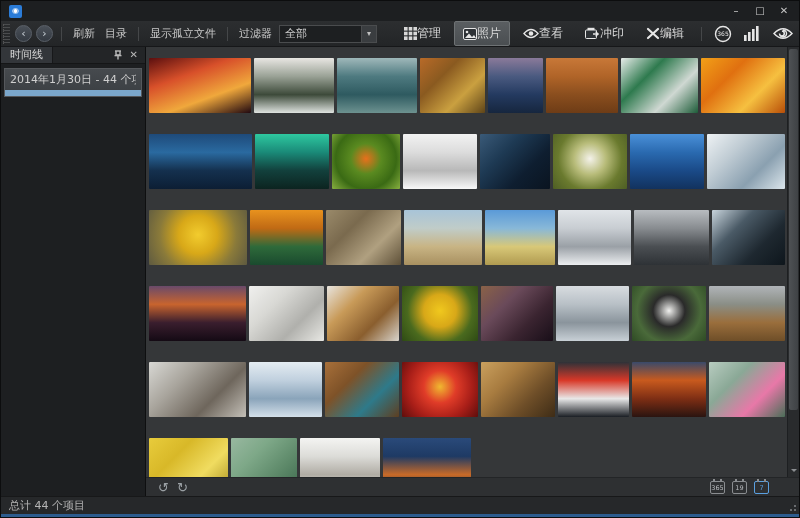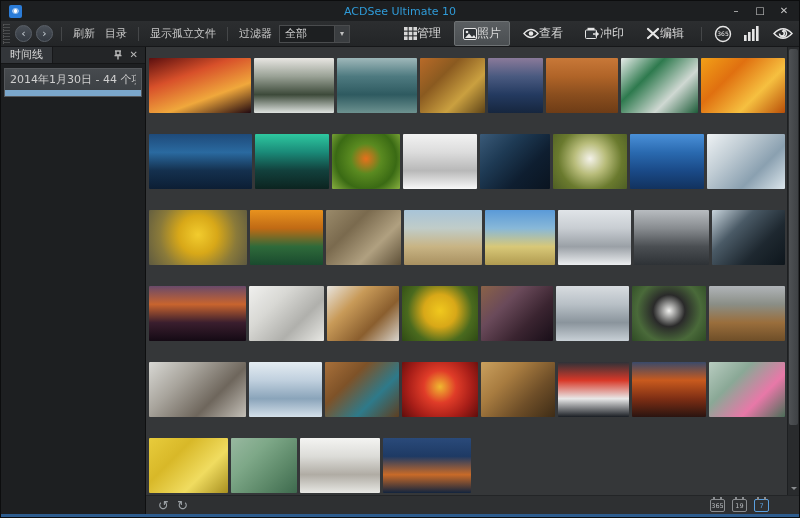--- a/index.html
+++ b/index.html
@@ -26,21 +26,21 @@
   .tleft,.tright { display:flex; align-items:center; height:100%; }
   .grip { width:7px; height:20px; margin:0 3px 0 2px;
           background:repeating-linear-gradient(180deg,#4a4c4e 0 1px,transparent 1px 3px);
           border-left:1px dotted #555; }
   .navbtn { width:17px; height:17px; border-radius:50%; background:linear-gradient(180deg,#4a5058,#343a42);
             border:1px solid #5a6068; color:#cdd4da; font-size:11px; display:flex; align-items:center;
             justify-content:center; margin:0 2px; line-height:1; padding-bottom:1px; }
   .tsep { width:1px; height:14px; background:#454749; margin:0 6px; }
   .tbtn { color:#c9c9c9; font-size:11px; padding:3px 5px;text-align:center; }
   .tlabel { color:#c9c9c9; font-size:11px; padding:3px 2px 3px 5px; }
-  .filterbox { display:flex; width:71px; height:18px; margin-left:5px;
+  .filterbox { display:flex; width:98px; height:18px; margin-left:5px;
                background:#1d1f21; border:1px solid #4a4c4e; }
   .filterbox .val { flex:1; color:#d0d0d0; font-size:11px; padding:0 5px; }
   .filterbox .arr { width:15px; height:100%; background:#3a3d40; border-left:1px solid #4a4c4e;
                     color:#c0c0c0; font-size:8px; display:flex; align-items:center; justify-content:center; }
 
   .mode { display:flex; align-items:center; color:#dadada; font-size:12px; padding:3px 8px;
           margin:0 2px; border-radius:2px; border:1px solid transparent; }
   .mode.active { background:linear-gradient(180deg,#5a5e61,#4a4e51); border-color:#6e7274; }
   .mode svg { display:block; }
   .ticon { display:flex; align-items:center; justify-content:center; padding:0 6px; color:#e4e4e4; }
@@ -100,21 +100,20 @@
 </style>
 </head>
 <body>
 
 <div class="window">
 
   <div class="titlebar">
     <div class="app-icon">
         <span>◉</span>
       </div>
-    <div class="win-title" style="color: rgb(47, 155, 216);">ACDSee Ultimate 10</div>
     <div class="winbtns">
       <span class="winbtn">–</span>
       <span class="winbtn">□</span>
       <span class="winbtn">✕</span>
     </div>
   </div>
 
   <div class="toolbar">
     <div class="tleft">
       <div class="grip"></div>
@@ -316,14 +315,18 @@
               <span>19</span>
             </div>
           <div class="cal active" style="border-color: rgb(90, 160, 224); color: rgb(90, 160, 224);">
               <span>7</span>
             </div>
         </div>
       </div>
     </div>
   </div>
 
+  <div class="statusbar">
+    <span class="total">总计 44 个项目</span>
+    <div class="sizegrip"></div>
+  </div>
   <div class="bottomline" style="background: rgb(45, 92, 142);"></div>
 </div>
 
 </body></html>

